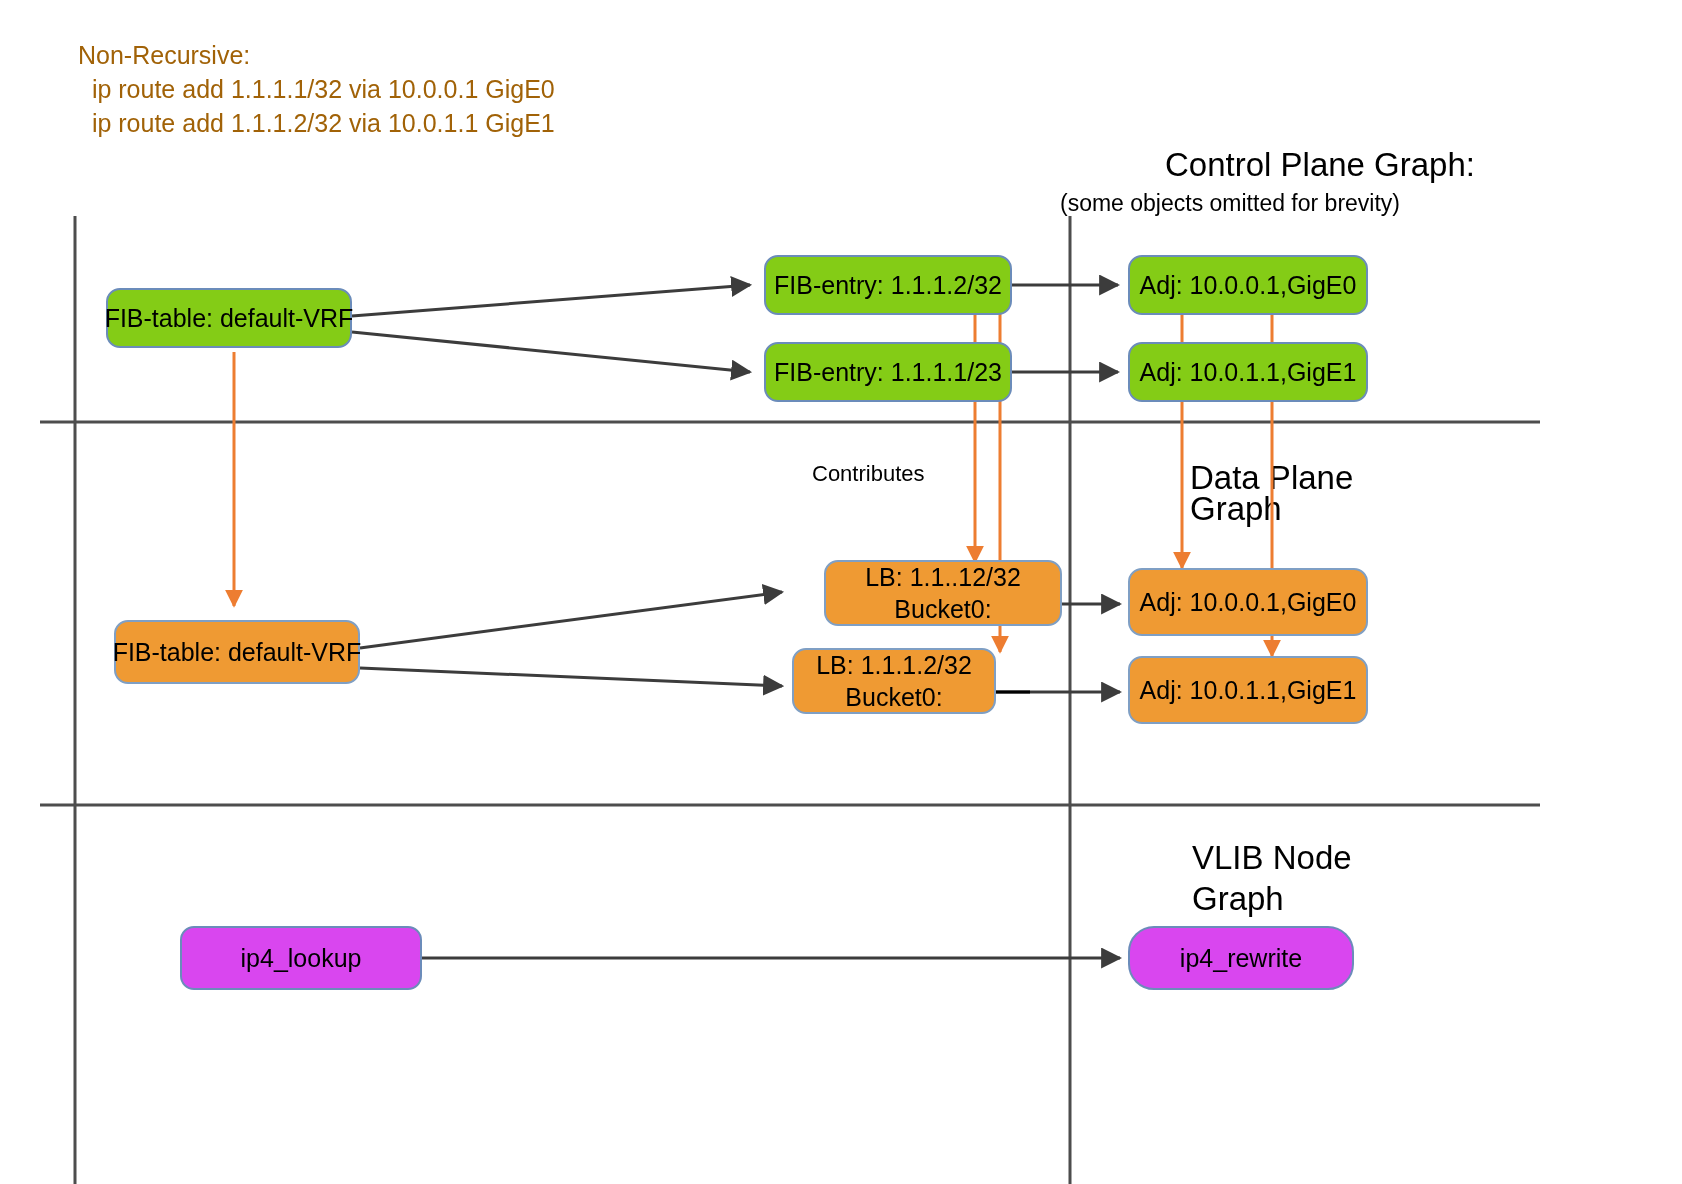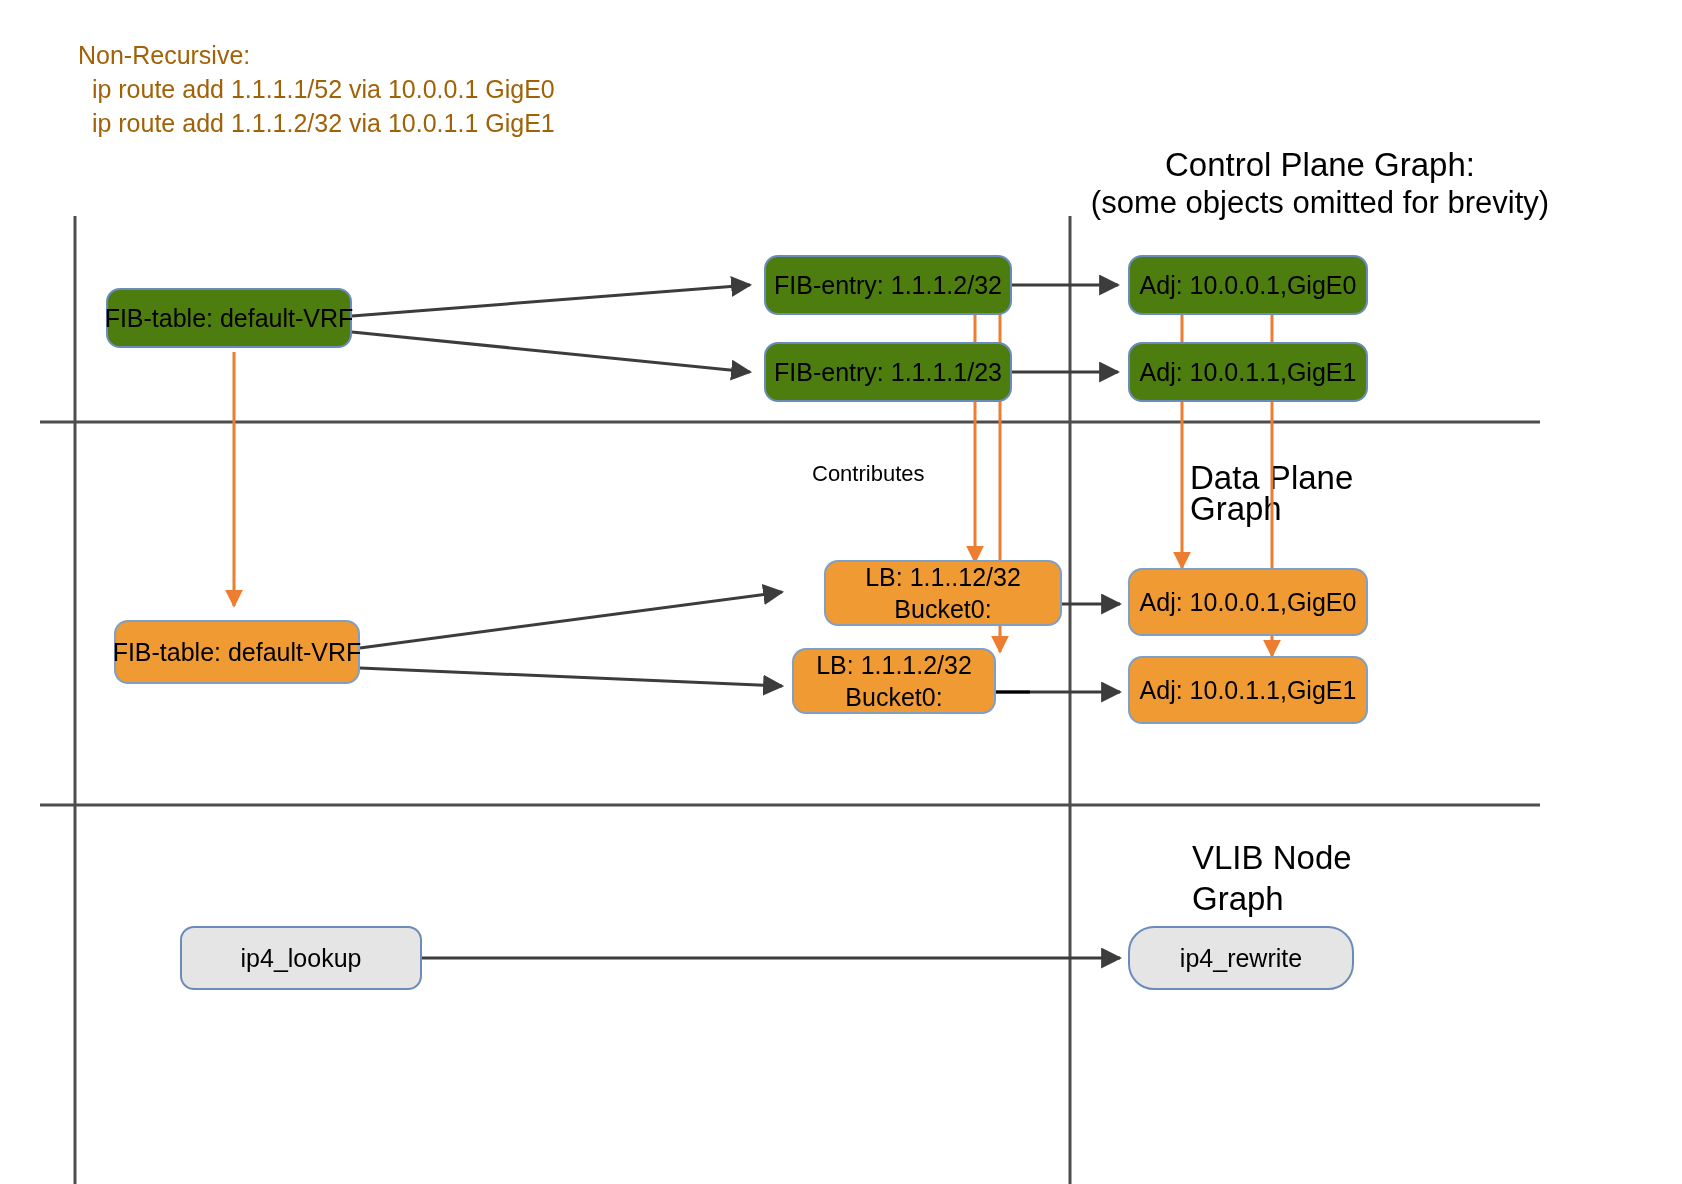--- a/index.html
+++ b/index.html
@@ -34,24 +34,24 @@
     position: absolute;
     color: #000000;
     font-size: 33px;
     line-height: 41px;
     white-space: pre;
     text-align: center;
   }
   .sect-sub {
     position: absolute;
     color: #000000;
-    font-size: 31px;
+    font-size: 23px;
     line-height: 30px;
     white-space: pre;
-    text-align: center;
+    text-align: left;
   }
   .edge-label {
     position: absolute;
     color: #000000;
     font-size: 22px;
     white-space: pre;
   }
   .node {
     position: absolute;
     box-sizing: border-box;
@@ -60,32 +60,32 @@
     display: flex;
     flex-direction: column;
     align-items: center;
     justify-content: center;
     color: #000000;
     font-size: 25px;
     line-height: 32px;
     text-align: center;
     white-space: pre;
   }
-  .node.blue  { background: #4d7c0f; border-color: #6b8cba; }
+  .node.blue  { background: #84cc16; border-color: #6b8cba; }
   .node.orange{ background: #ef9a33; border-color: #7f9fc4; }
-  .node.green { background: #e5e5e5; border-color: #6b8cba; }
+  .node.green { background: #d946ef; border-color: #6b8cba; }
   .bucket-row { display: flex; align-items: center; justify-content: center; }
 </style>
 </head>
 <body>
 
 <div id="canvas">
 
   <div class="hdr" style="left:78px; top:38px;">Non-Recursive:</div>
-  <div class="hdr" style="left:78px; top:72px;">  ip route add 1.1.1.1/52 via 10.0.0.1 GigE0</div>
+  <div class="hdr" style="left:78px; top:72px;">  ip route add 1.1.1.1/32 via 10.0.0.1 GigE0</div>
   <div class="hdr" style="left:78px; top:106px;">  ip route add 1.1.1.2/32 via 10.0.1.1 GigE1</div>
 
   <div class="sect-title" style="left:1060px; top:144px; width:520px;">Control Plane Graph:</div>
   <div class="sect-sub" style="left:1060px; top:188px; width:520px;">(some objects omitted for brevity)</div>
 
   <div class="sect-title" style="left:1190px; top:447px; width:400px; text-align:left;margin-top:10px;">Data Plane</div>
   <div class="sect-title" style="left:1190px; top:488px; width:400px; text-align:left;">Graph</div>
 
   <div class="sect-title" style="left:1192px; top:837px; width:400px; text-align:left;">VLIB Node</div>
   <div class="sect-title" style="left:1192px; top:878px; width:400px; text-align:left;">Graph</div>

